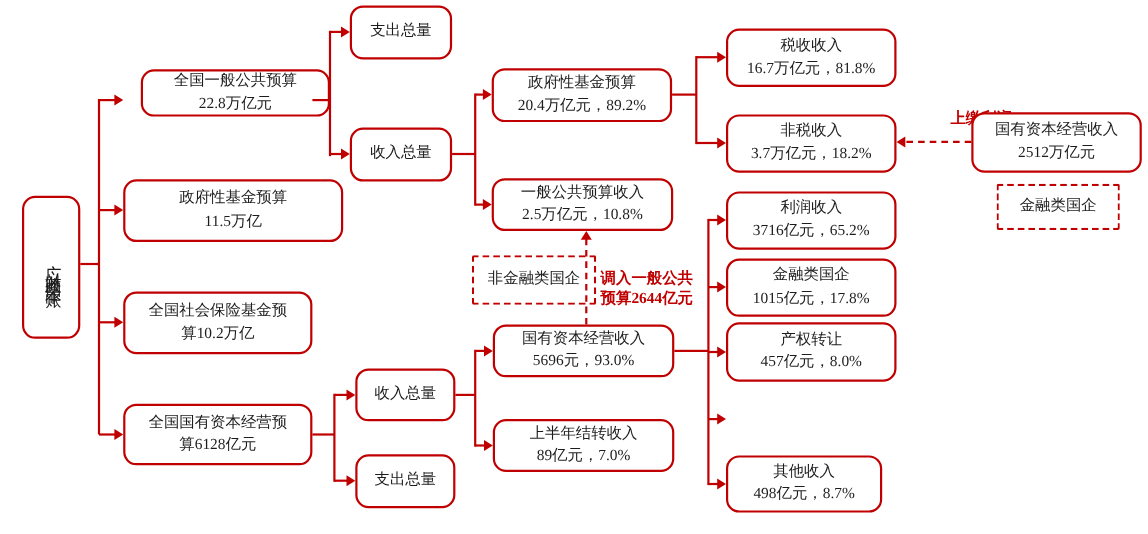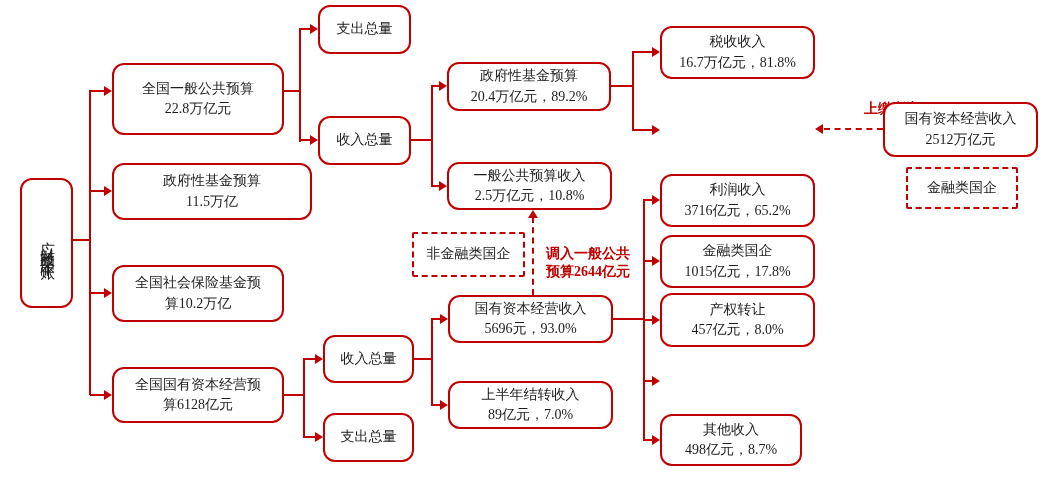--- a/index.html
+++ b/index.html
@@ -38,21 +38,21 @@
   <div class="vl" style="left:89px;top:90px;height:305px"></div>
   <div class="hl" style="left:90px;top:90px;width:15px"></div>
   <div class="ar" style="left:104px;top:86px"></div>
   <div class="hl" style="left:90px;top:190px;width:15px"></div>
   <div class="ar" style="left:104px;top:186px"></div>
   <div class="hl" style="left:90px;top:292px;width:15px"></div>
   <div class="ar" style="left:104px;top:288px"></div>
   <div class="hl" style="left:90px;top:394px;width:15px"></div>
   <div class="ar" style="left:104px;top:390px"></div>
 
-  <div class="box" style="left:112px;top:63px;width:172px;height:72px">
+  <div class="box" style="left:128px;top:63px;width:172px;height:43px">
     <div class="bl">全国一般公共预算</div>
     <div class="bl">22.8万亿元</div>
   </div>
   <div class="box" style="left:112px;top:163px;width:200px;height:57px">
     <div class="bl">政府性基金预算</div>
     <div class="bl">11.5万亿</div>
   </div>
   <div class="box" style="left:112px;top:265px;width:172px;height:57px">
     <div class="bl">全国社会保险基金预</div>
     <div class="bl">算10.2万亿</div>
@@ -96,34 +96,38 @@
   <div class="vl" style="left:632px;top:51px;height:80px"></div>
   <div class="hl" style="left:633px;top:51px;width:20px"></div>
   <div class="ar" style="left:652px;top:47px"></div>
   <div class="hl" style="left:633px;top:129px;width:20px"></div>
   <div class="ar" style="left:652px;top:125px"></div>
 
   <div class="box" style="left:660px;top:26px;width:155px;height:53px">
     <div class="bl">税收收入</div>
     <div class="bl">16.7万亿元，81.8%</div>
   </div>
+  <div class="box" style="left:660px;top:104px;width:155px;height:53px">
+    <div class="bl">非税收入</div>
+    <div class="bl">3.7万亿元，18.2%</div>
+  </div>
 
   <div class="rlabel" style="left:856px;top:100px;width:72px">上缴利润</div>
   <div class="hd" style="left:824px;top:128px;width:59px"></div>
   <div class="al" style="left:815px;top:124px"></div>
 
   <div class="box" style="left:883px;top:102px;width:155px;height:55px">
     <div class="bl">国有资本经营收入</div>
     <div class="bl">2512万亿元</div>
   </div>
   <div class="box dashed" style="left:906px;top:167px;width:112px;height:42px">
     <div class="bl">金融类国企</div>
   </div>
 
-  <div class="box dashed" style="left:412px;top:232px;width:113px;height:45px">
+  <div class="box dashed" style="left:429px;top:232px;width:113px;height:45px">
     <div class="bl">非金融类国企</div>
   </div>
   <div class="vd" style="left:532px;top:217px;height:78px"></div>
   <div class="au" style="left:528px;top:210px"></div>
   <div class="rlabel" style="left:535px;top:245px;width:106px">
     <div>调入一般公共</div>
     <div>预算2644亿元</div>
   </div>
 
   <div class="hl" style="left:284px;top:394px;width:20px"></div>

